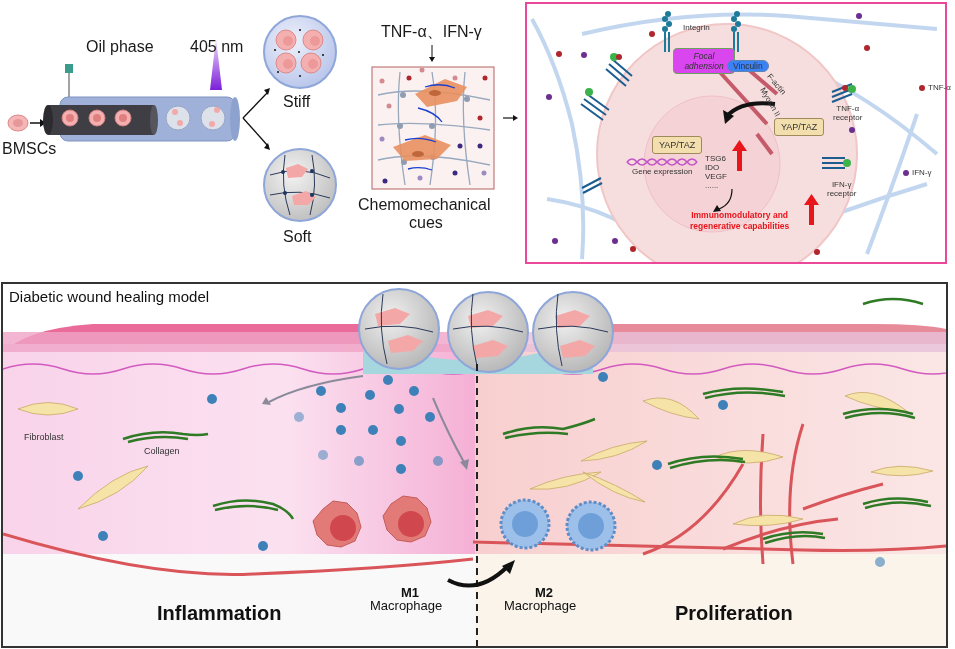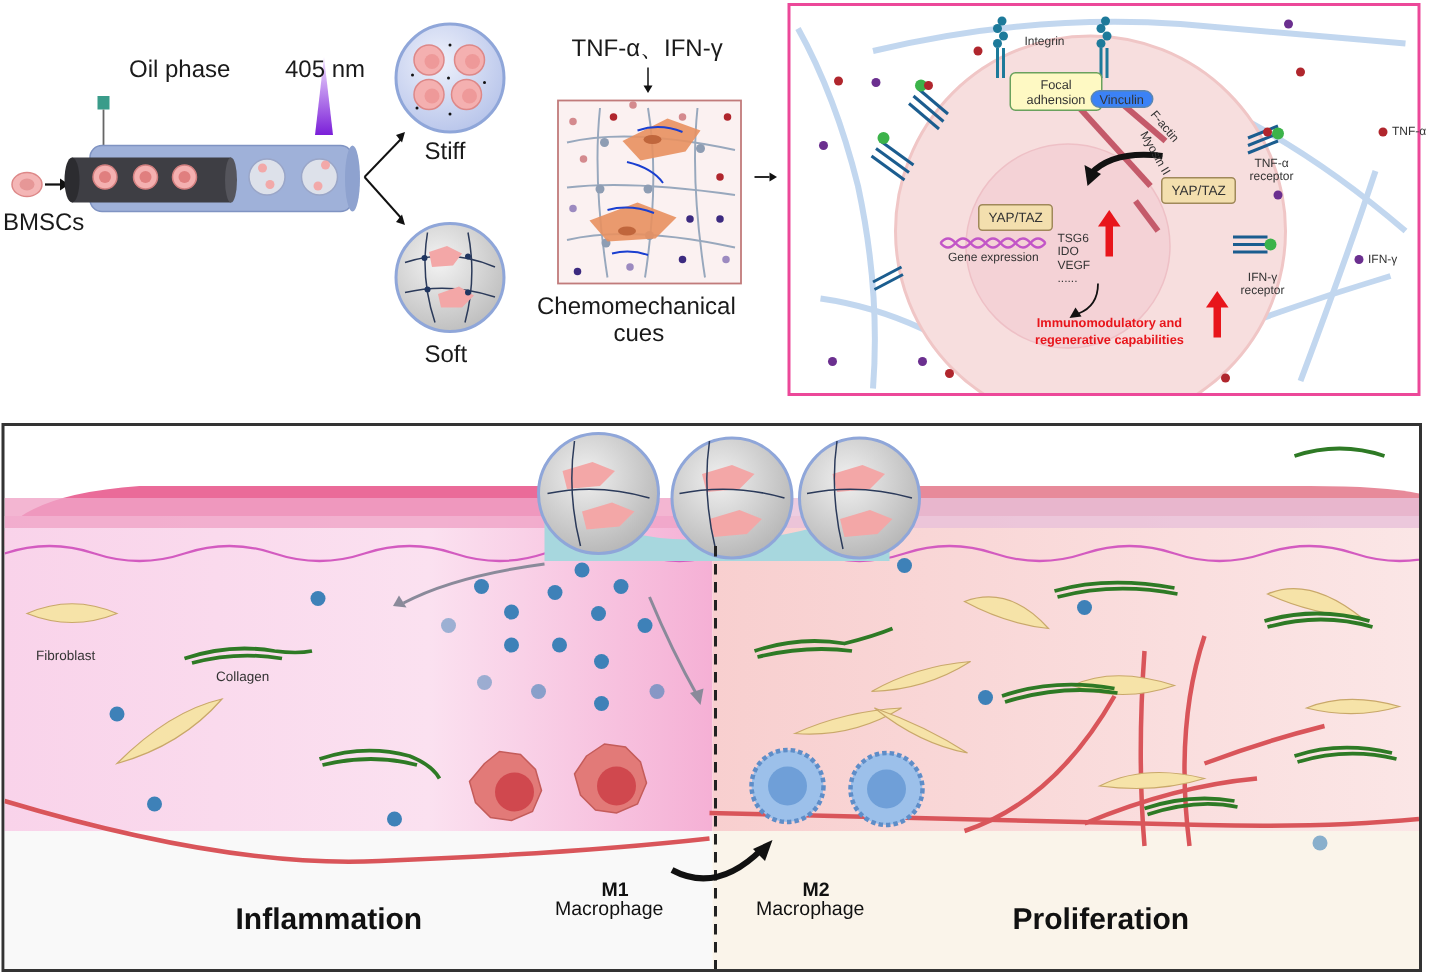--- a/index.html
+++ b/index.html
@@ -6,21 +6,21 @@
   body{width:955px;height:649px;position:relative;overflow:hidden;font-family:"Liberation Sans",sans-serif;color:#111;}
   svg{position:absolute;left:0;top:0;}
   .lbl{position:absolute;white-space:nowrap;font-family:"Liberation Sans",sans-serif;}
   .t-md{font-size:16px;color:#1a1a1a;}
   .t-sm{font-size:9px;color:#333;}
   .t-xs{font-size:8px;color:#333;}
   .t-bold{font-weight:bold;}
   .box-cell{position:absolute;left:525px;top:2px;width:422px;height:262px;border:2px solid #ec4899;box-sizing:border-box;}
   .box-wound{position:absolute;left:1px;top:282px;width:947px;height:366px;border:2px solid #333;box-sizing:border-box;}
   .yap{position:absolute;background:#f3dfae;border:1px solid #a0895a;border-radius:3px;font-size:9px;color:#333;padding:3px 6px;}
-  .fa{position:absolute;background:#fef9c3;border:1px solid #6aa15d;border-radius:4px;font-size:8.5px;color:#333;text-align:center;line-height:10px;padding:2px 4px;}
+  .fa{position:absolute;background:#d946ef;border:1px solid #6aa15d;border-radius:4px;font-size:8.5px;color:#333;text-align:center;line-height:10px;padding:2px 4px;font-style:italic;}
   .vinc{position:absolute;background:#3b82f6;border:1px solid #5c86b0;border-radius:10px;font-size:8.5px;color:#333;padding:0 5px;}
   .red-txt{color:#e8151b;font-weight:bold;font-size:8.5px;line-height:11px;text-align:center;}
 </style>
 </head>
 <body>
 
 <div>
   <svg width="520" height="260" viewBox="0 0 520 260">
     <defs>
       <linearGradient id="lightgrad" x1="0" y1="0" x2="0" y2="1">
@@ -475,20 +475,21 @@
       <circle cx="522" cy="240" r="24" fill="#9cc0ea" stroke="#5e8dc8" stroke-dasharray="3 2" stroke-width="3"></circle>
       <circle cx="522" cy="240" r="13" fill="#6f9fd8"></circle>
       <circle cx="588" cy="242" r="24" fill="#9cc0ea" stroke="#5e8dc8" stroke-dasharray="3 2" stroke-width="3"></circle>
       <circle cx="588" cy="242" r="13" fill="#6f9fd8"></circle>
     </g>
 
     <path d="M445 296 Q475 312 505 282" stroke="#111" stroke-width="4" fill="none"></path>
     <polygon points="499,282 512,276 507,290" fill="#111"></polygon>
   </svg>
 
+  <div class="lbl" style="left:6px;top:4px;font-size:15px;color:#111;">Diabetic wound healing model</div>
   <div class="lbl t-sm" style="left:21px;top:148px;">Fibroblast</div>
   <div class="lbl t-sm" style="left:141px;top:162px;">Collagen</div>
   <div class="lbl t-bold" style="left:398px;top:301px;font-size:13px;">M1</div>
   <div class="lbl" style="left:367px;top:314px;font-size:13px;">Macrophage</div>
   <div class="lbl t-bold" style="left:532px;top:301px;font-size:13px;">M2</div>
   <div class="lbl" style="left:501px;top:314px;font-size:13px;">Macrophage</div>
   <div class="lbl t-bold" style="left:672px;top:318px;font-size:20px;">Proliferation</div>
   <div class="lbl t-bold" style="left:154px;top:318px;font-size:20px;">Inflammation</div>
 </div>
 

